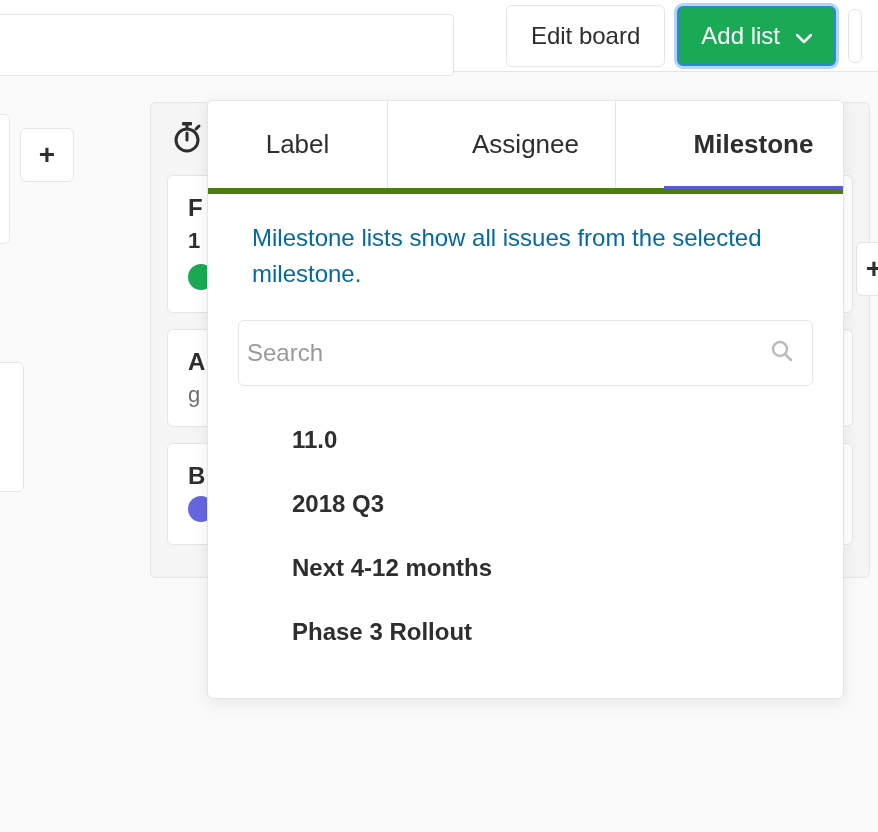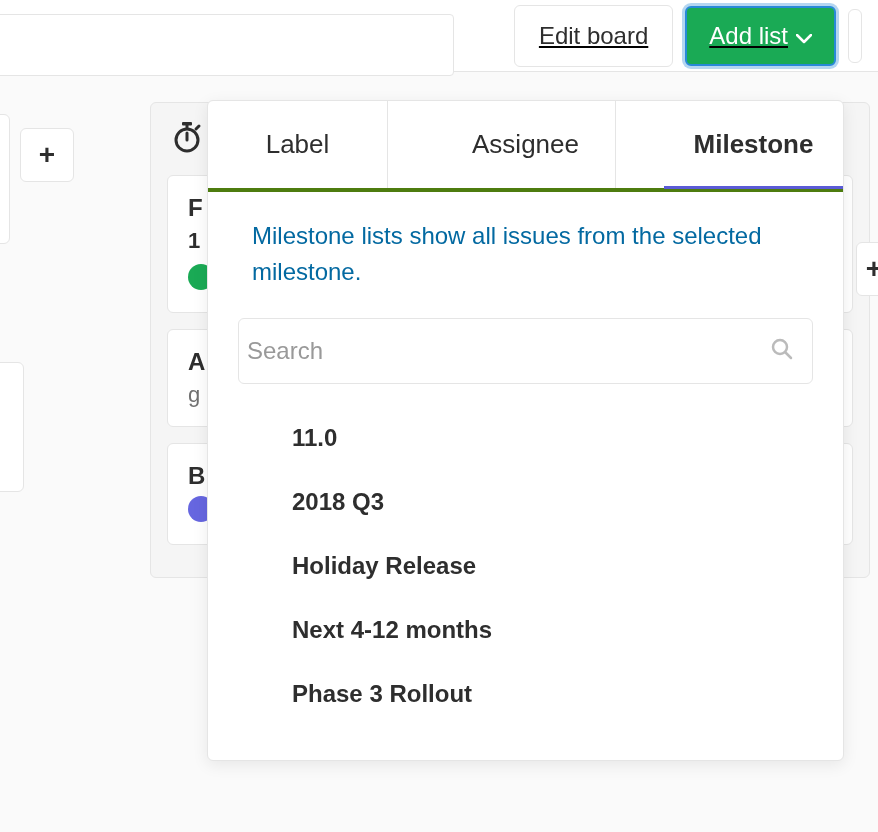--- a/index.html
+++ b/index.html
@@ -17,21 +17,20 @@
     }
     .topbar {
       background: #fff;
       border-bottom: 1px solid #e5e5e5;
       height: 72px;
       display: flex;
       align-items: center;
       justify-content: flex-end;
       padding: 0 16px;
       gap: 12px;
-      text-decoration: underline;
     }
     .filter-box {
       position: absolute;
       left: -50px;
       top: 14px;
       width: 504px;
       height: 62px;
       background: #fff;
       border: 1px solid #e5e5e5;
       border-radius: 4px;
@@ -50,21 +49,21 @@
       background: #1aaa55;
       border: 2px solid #2989d8;
       border-radius: 6px;
       padding: 14px 22px;
       font-size: 24px;
       color: #fff;
       cursor: pointer;
       font-weight: 500;
       display: flex;
       align-items: center;
-      gap: 8px;
+      gap: 16px;
       box-shadow: 0 0 0 3px rgba(41, 137, 216, 0.35);
     }
     .add-list-btn svg {
       width: 16px;
       height: 10px;
     }
     .rightmost-btn {
       background: #fff;
       border: 1px solid #e5e5e5;
       border-radius: 6px;
@@ -194,21 +193,21 @@
       top: 100px;
       width: 637px;
       background: #fff;
       border: 1px solid #e5e5e5;
       border-radius: 6px;
       box-shadow: 0 4px 16px rgba(0,0,0,0.08);
       z-index: 10;
     }
     .tabs {
       display: flex;
-      border-bottom: 4px solid #4d7c0f;
+      border-bottom: 6px solid #4d7c0f;
       gap: 48px;
     }
     .tab {
       flex: 1;
       padding: 28px 0;
       text-align: center;
       font-size: 26px;
       color: #2e2e2e;
       cursor: pointer;
       border-right: 1px solid #e5e5e5;
@@ -339,18 +338,17 @@
       <span class="search-icon">
         <svg width="22" height="22" viewBox="0 0 22 22" fill="none">
           <circle cx="9" cy="9" r="7" stroke="#bbb" stroke-width="2.5"></circle>
           <line x1="14.5" y1="14.5" x2="20" y2="20" stroke="#bbb" stroke-width="2.5" stroke-linecap="round"></line>
         </svg>
       </span>
     </div>
     <ul class="milestone-list">
       <li class="milestone-item">11.0</li>
       <li class="milestone-item">2018 Q3</li>
-      <li class="milestone-item">Holiday Release</li>
       <li class="milestone-item">Next 4-12 months</li>
       <li class="milestone-item">Phase 3 Rollout</li>
     </ul>
   </div>
 </div>
 
 </body></html>

